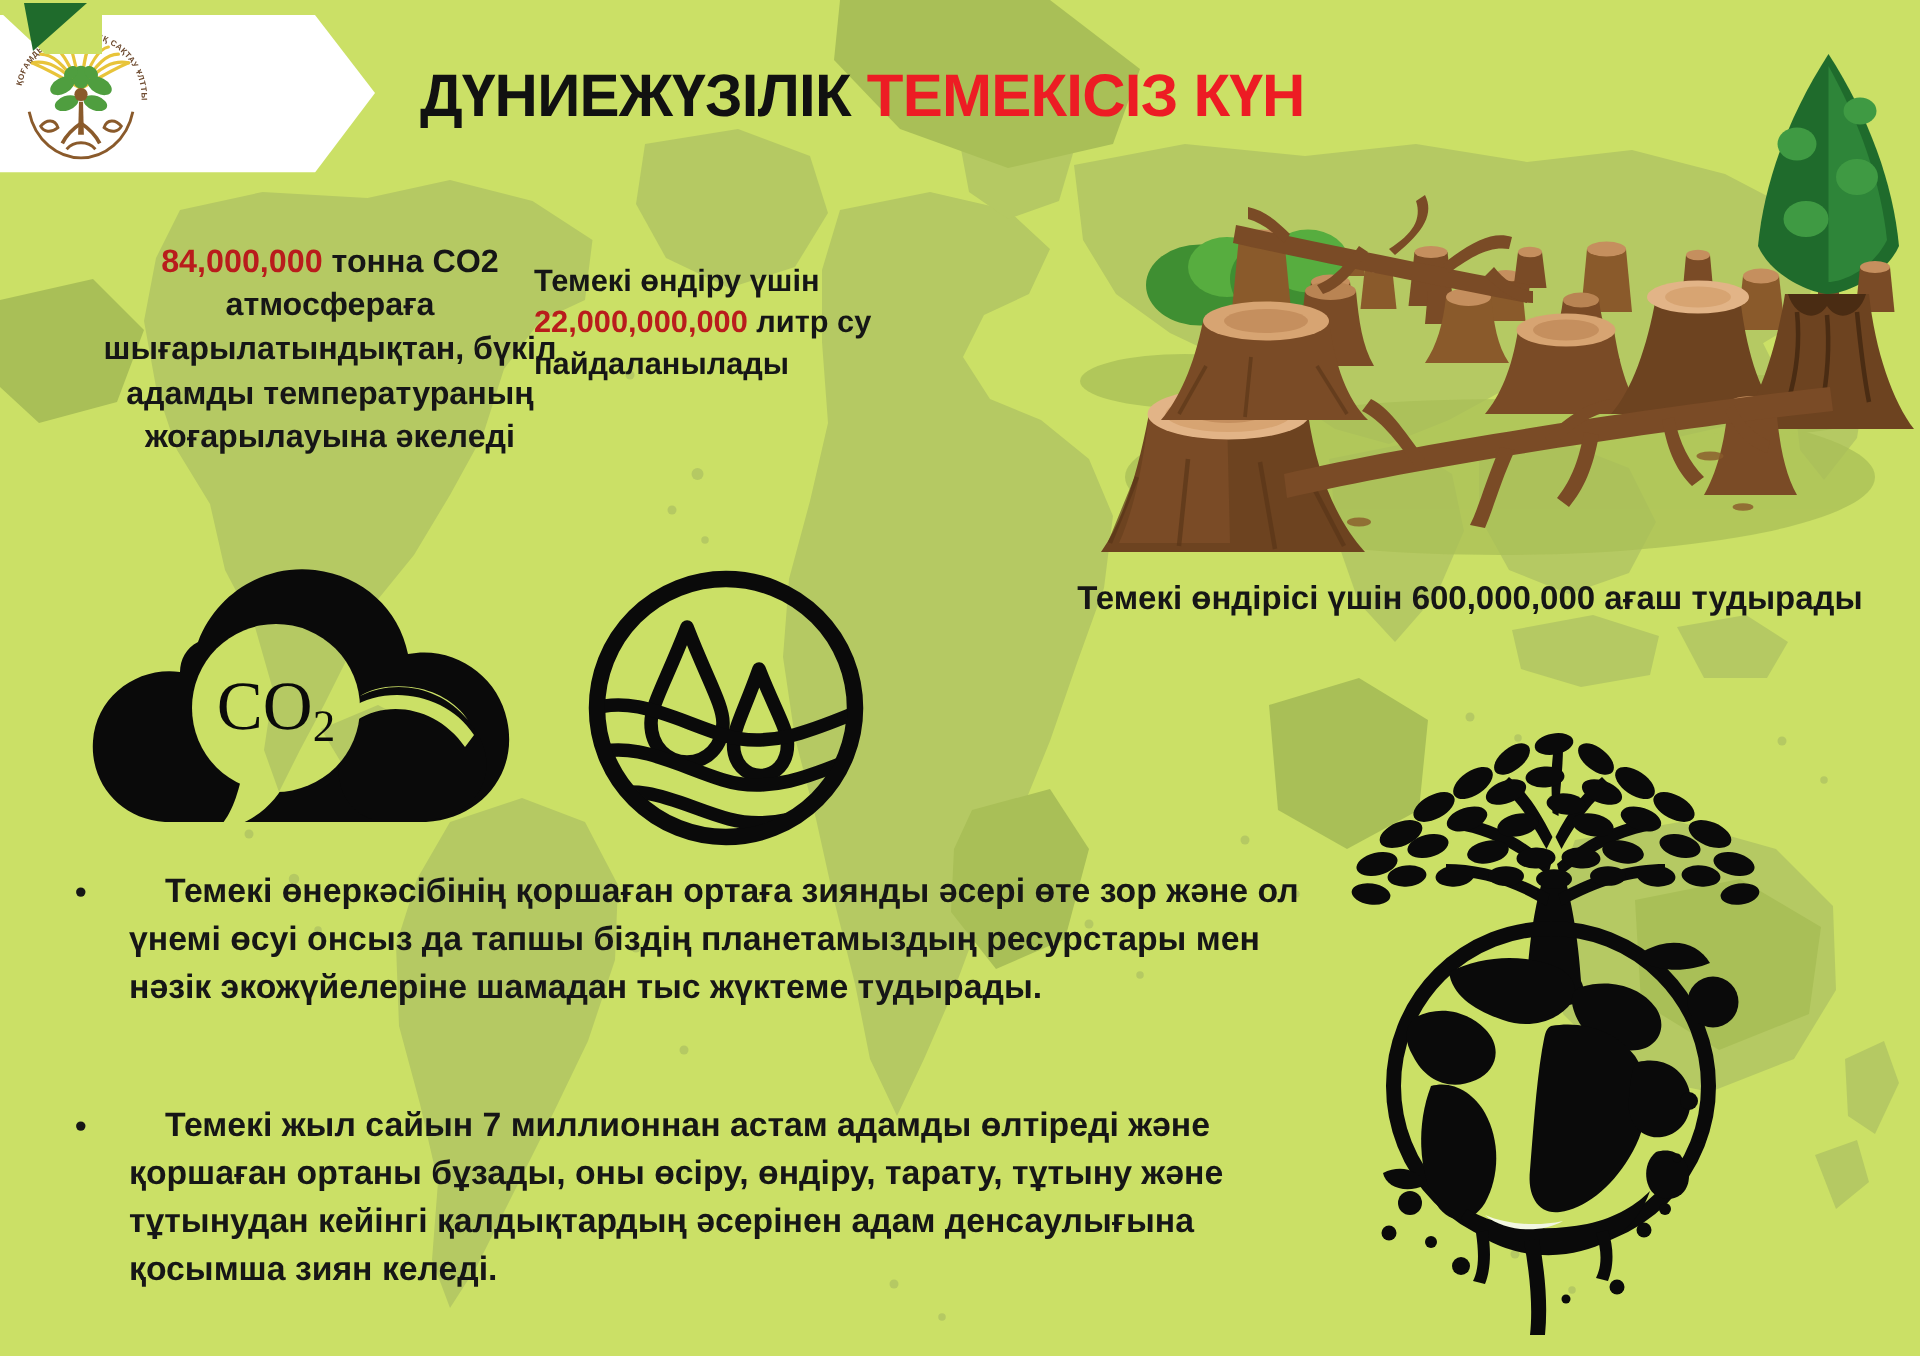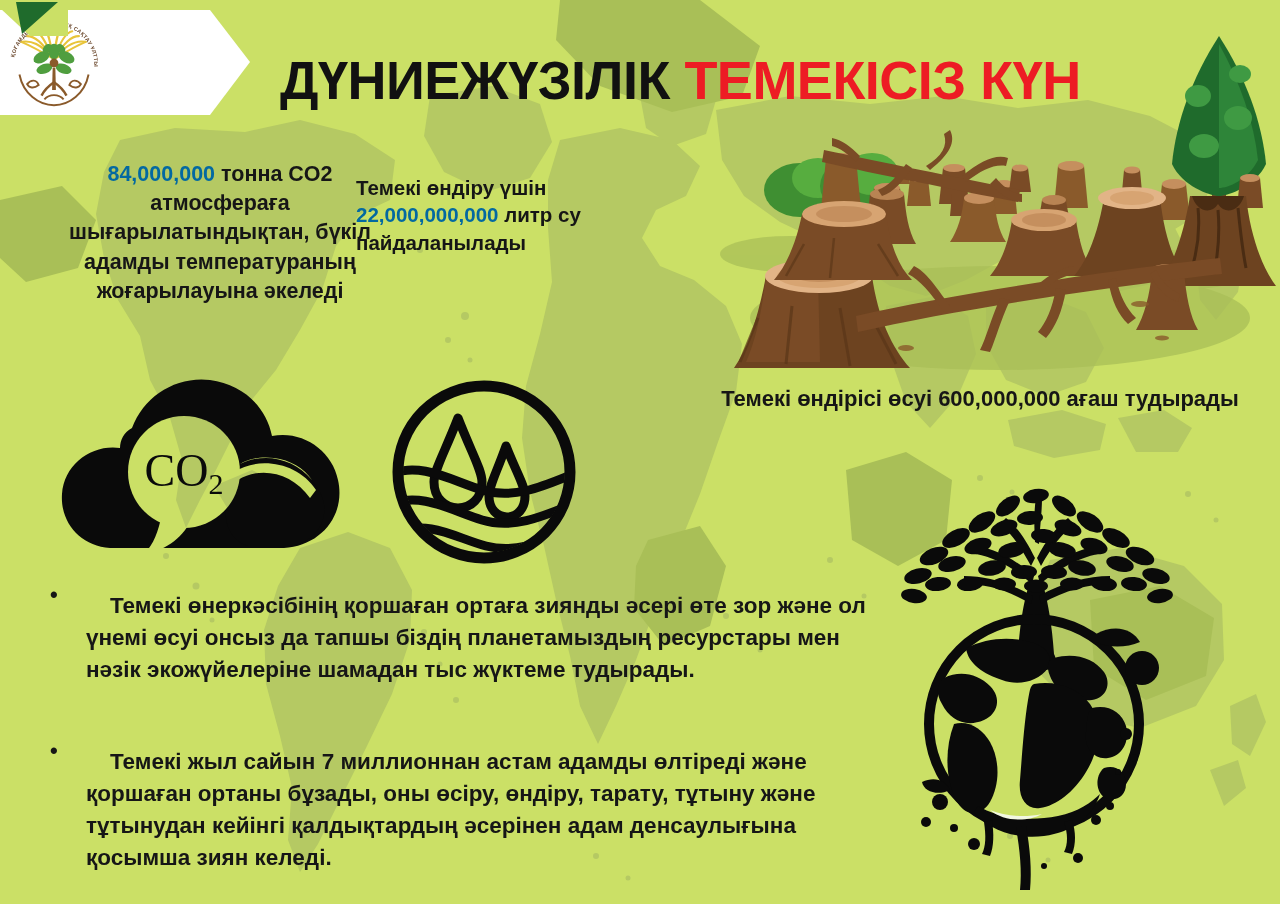--- a/index.html
+++ b/index.html
@@ -69,21 +69,21 @@
     line-height: 1.28;
     letter-spacing: -0.1px;
   }
   
   .poster-title {
     position: absolute;
     left: 280px;
     top: 17px;
     width: 880px;
     z-index: 5;
-    font-size: 54px;
+    font-size: 40px;
     font-weight: bold;
     letter-spacing: -0.5px;
     line-height: 1;
     white-space: nowrap;
   }
   .title-black { color: #111111; }
   .title-red   { color: #ed1c24; }
 
   
   .stat-block {
@@ -109,21 +109,21 @@
     line-height: 1.34;
   }
   #stat-trees {
     left: 706px;
     top: 384px;
     width: 548px;
     text-align: center;
     font-size: 22px;
     line-height: 1.38;
   }
-  .num-red { color: #0369a1; text-align: center; }
+  .num-red { color: #b91c1c; text-align: center; }
 
   
   .icon-co2 {
     position: absolute;
     left: 58px;
     top: 368px;
     width: 290px;
     height: 196px;
     z-index: 4;
   }
@@ -172,21 +172,20 @@
     text-align: left;
     padding-top: 1px;
   }
   .bullet-text {
     flex: 1 1 auto;
     color: #161616;
     font-size: 22.5px;
     font-weight: bold;
     line-height: 1.42;
     text-indent: 24px;
-    margin-top: 12px;
   }
 </style>
 </head>
 <body>
 
 <div id="poster">
 
   <svg class="bg-map" viewBox="0 0 1280 904" preserveAspectRatio="none" aria-hidden="true">
     <rect x="0" y="0" width="1280" height="904" fill="#cbe066"></rect>
     <g fill="#b5c963">
@@ -331,21 +330,21 @@
 
   <div class="stat-block" id="stat-co2">
     <span class="num-red">84,000,000</span><span> тонна CO2 атмосфераға шығарылатындықтан, бүкіл адамды температураның жоғарылауына әкеледі</span>
   </div>
 
   <div class="stat-block" id="stat-water">
     <span>Темекі өндіру үшін </span><span class="num-red">22,000,000,000</span><span> литр су пайдаланылады</span>
   </div>
 
   <div class="stat-block" id="stat-trees">
-    <span>Темекі өндірісі өсуі </span><span>600,000,000</span><span> ағаш тудырады</span>
+    <span>Темекі өндірісі үшін </span><span>600,000,000</span><span> ағаш тудырады</span>
   </div>
 
   <svg class="icon-co2" viewBox="0 0 290 196" aria-hidden="true">
     <defs>
       <mask id="co2mask">
         <rect x="0" y="0" width="290" height="196" fill="#fff"></rect>
 
         <circle cx="126" cy="104" r="56" fill="#000"></circle>
         <path d="M104 146 C 100 164, 96 176, 86 186 C 110 182, 126 168, 134 150 Z" fill="#000"></path>
 

